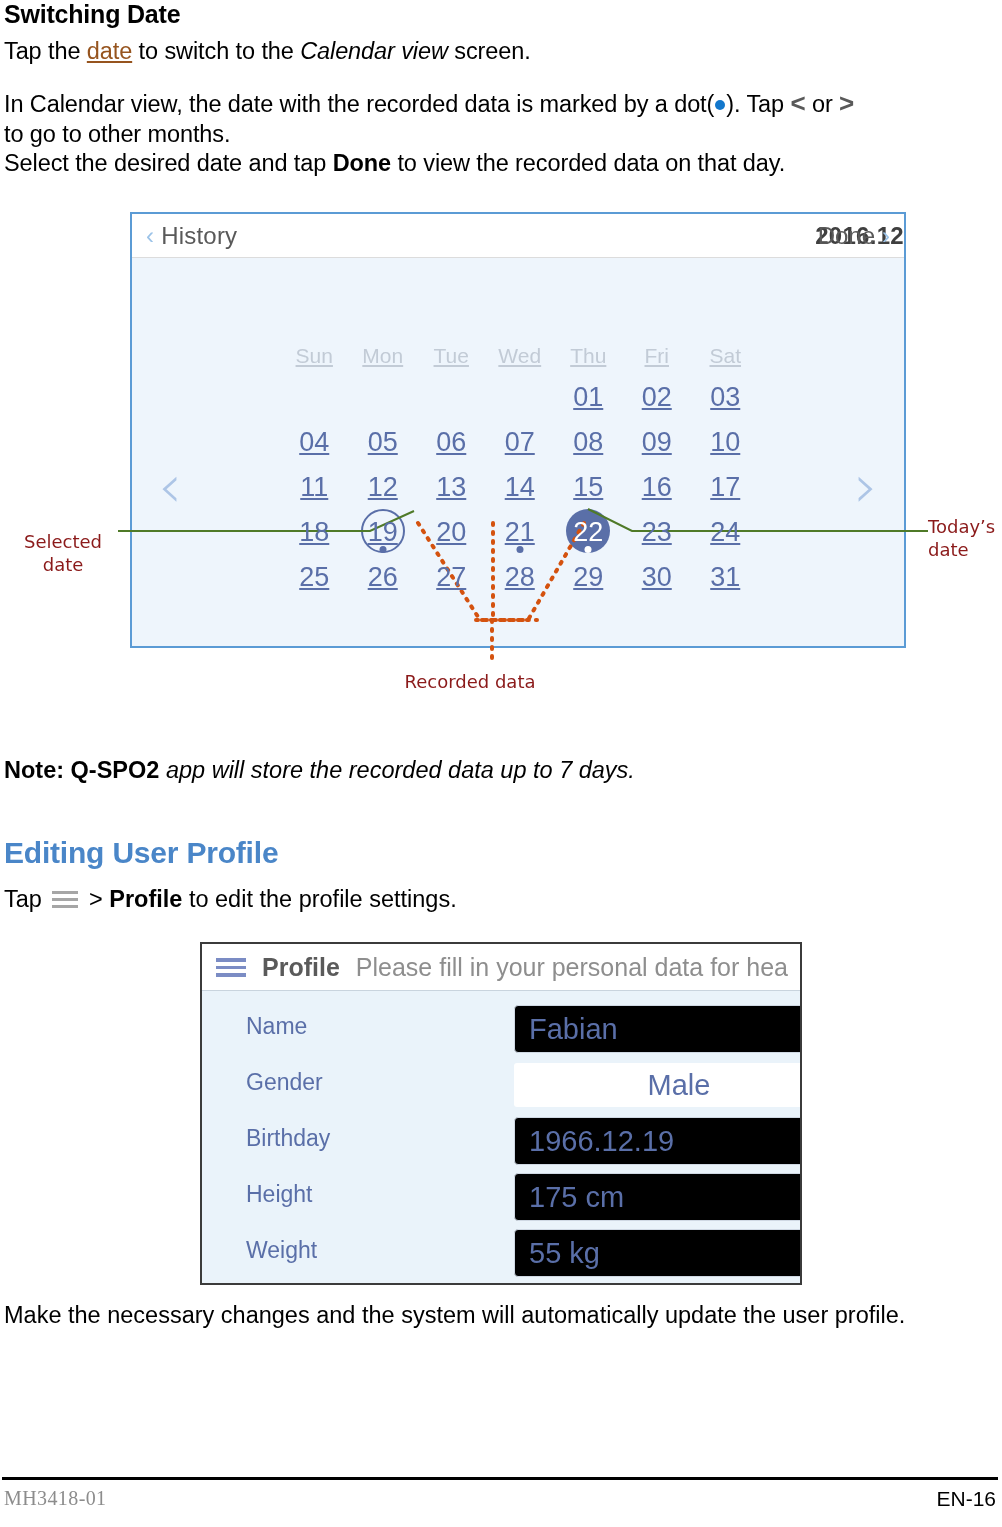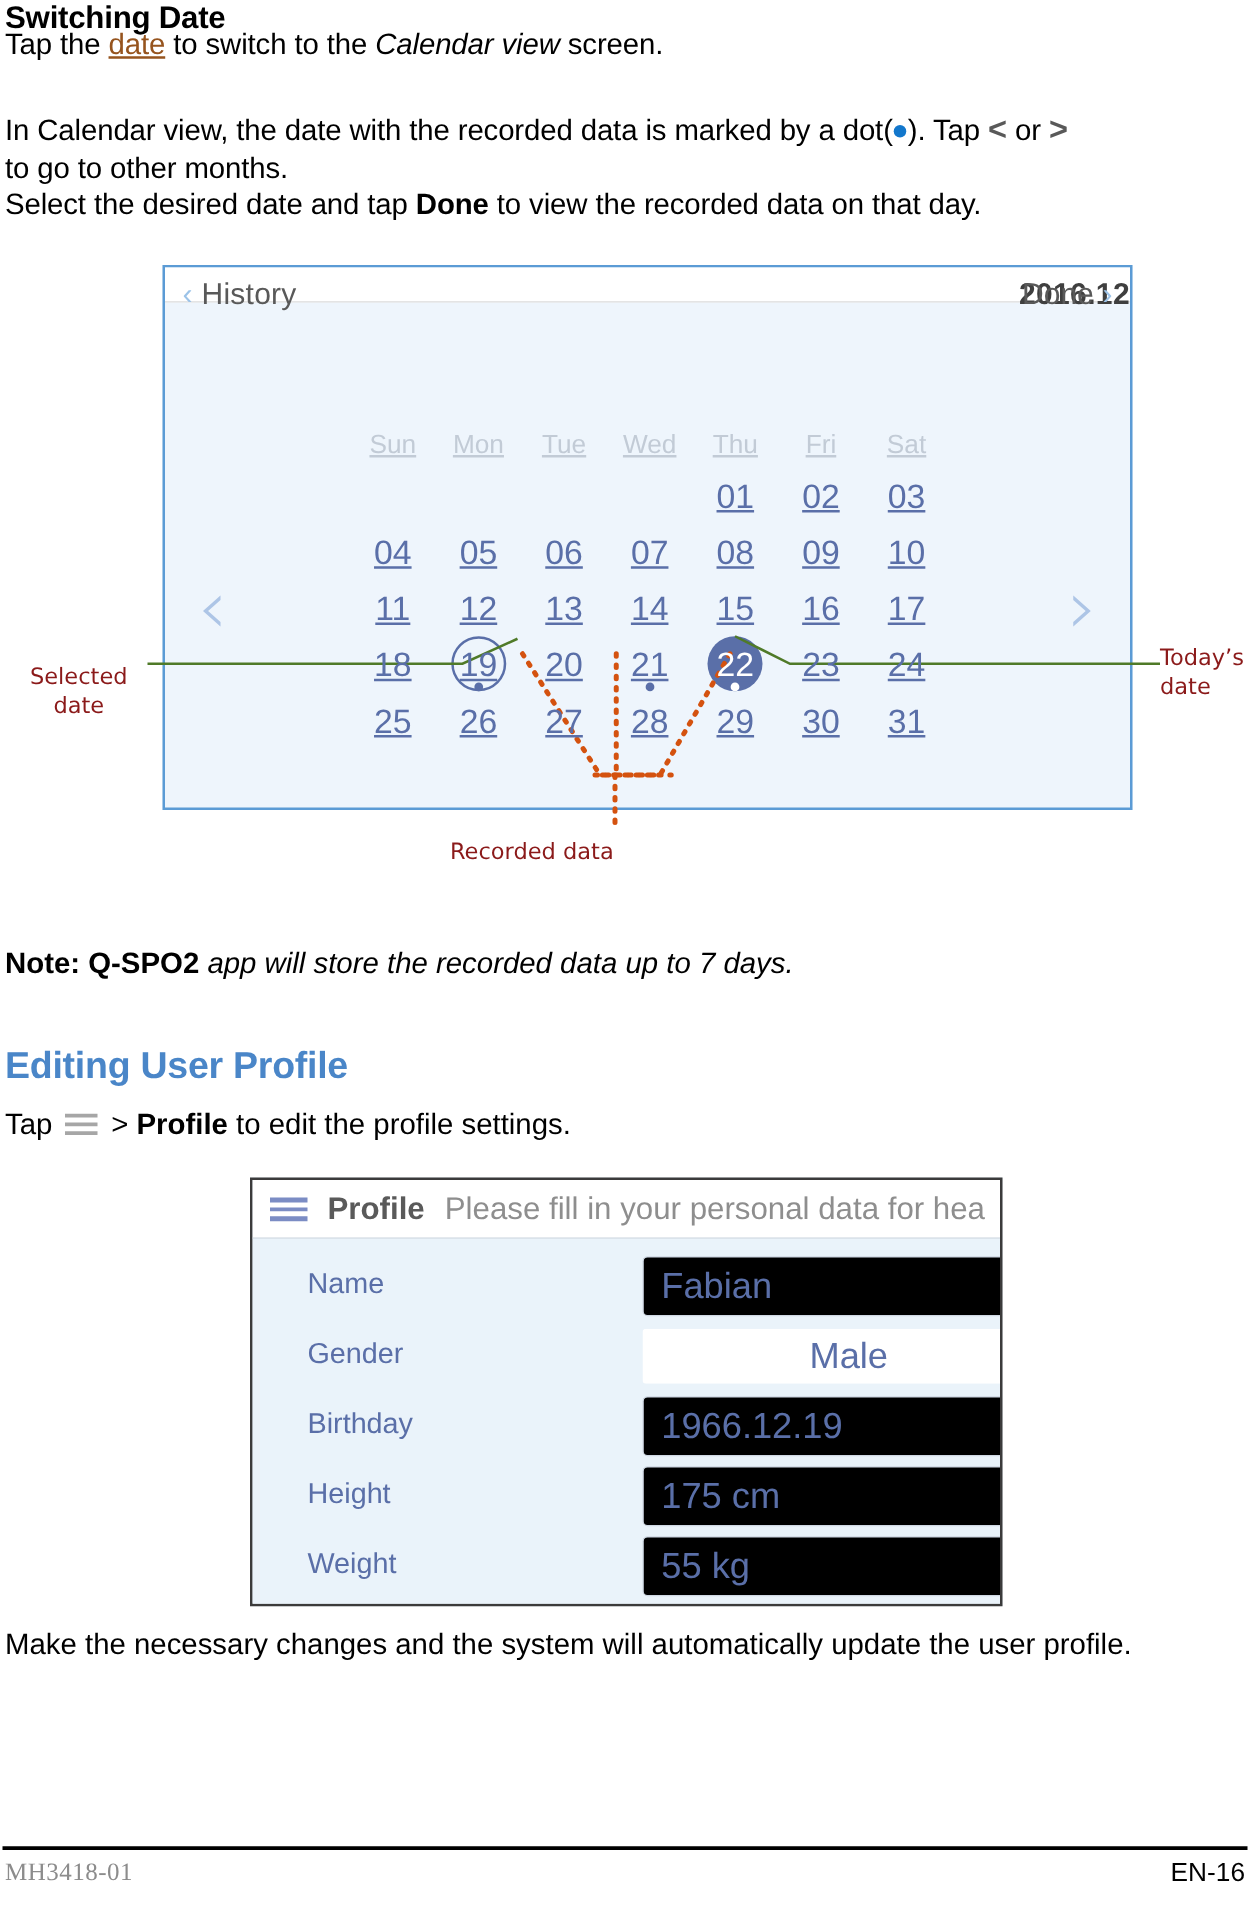--- a/index.html
+++ b/index.html
@@ -35,21 +35,21 @@
   }
 
   .para {
     position: absolute;
     left: 4px;
     font-size: 23.5px;
     line-height: 30px;
     color: #000;
     letter-spacing: -0.1px;
   }
-  .p1 { top: 20px; width: 960px; }
+  .p1 { top: 36px; width: 960px; }
   .p2 { top: 88px; width: 972px; }
   .p3 { top: 148px; width: 960px; }
 
   .link-date {
     color: #96541e;
     text-decoration: underline;
     text-underline-offset: 2px;
   }
   .ital { font-style: italic; }
   .bold { font-weight: bold; }
@@ -76,21 +76,21 @@
     width: 776px;
     height: 436px;
     border: 2px solid #5b9bd5;
     box-sizing: border-box;
     background: #eef5fc;
   }
   .cal-topbar {
     position: absolute;
     left: 0; top: 0;
     width: 100%;
-    height: 28px;
+    height: 44px;
     background: #ffffff;
     border-bottom: 1px solid #dcdcdc;
     box-sizing: border-box;
   }
   .cal-back {
     position: absolute;
     left: 14px; top: 8px;
     font-size: 24px;
     color: #595959;
     letter-spacing: 0.2px;
@@ -213,24 +213,24 @@
     width: 110px;
     text-align: center;
   }
   .ann-right {
     left: 928px;
     top: 515px;
     width: 110px;
     text-align: left;
   }
   .ann-bottom {
-    left: 360px;
+    left: 340px;
     top: 670px;
     width: 260px;
-    text-align: left;
+    text-align: center;
   }
 
   
   .note {
     position: absolute;
     left: 4px;
     top: 757px;
     font-size: 23.5px;
     color: #000;
   }

